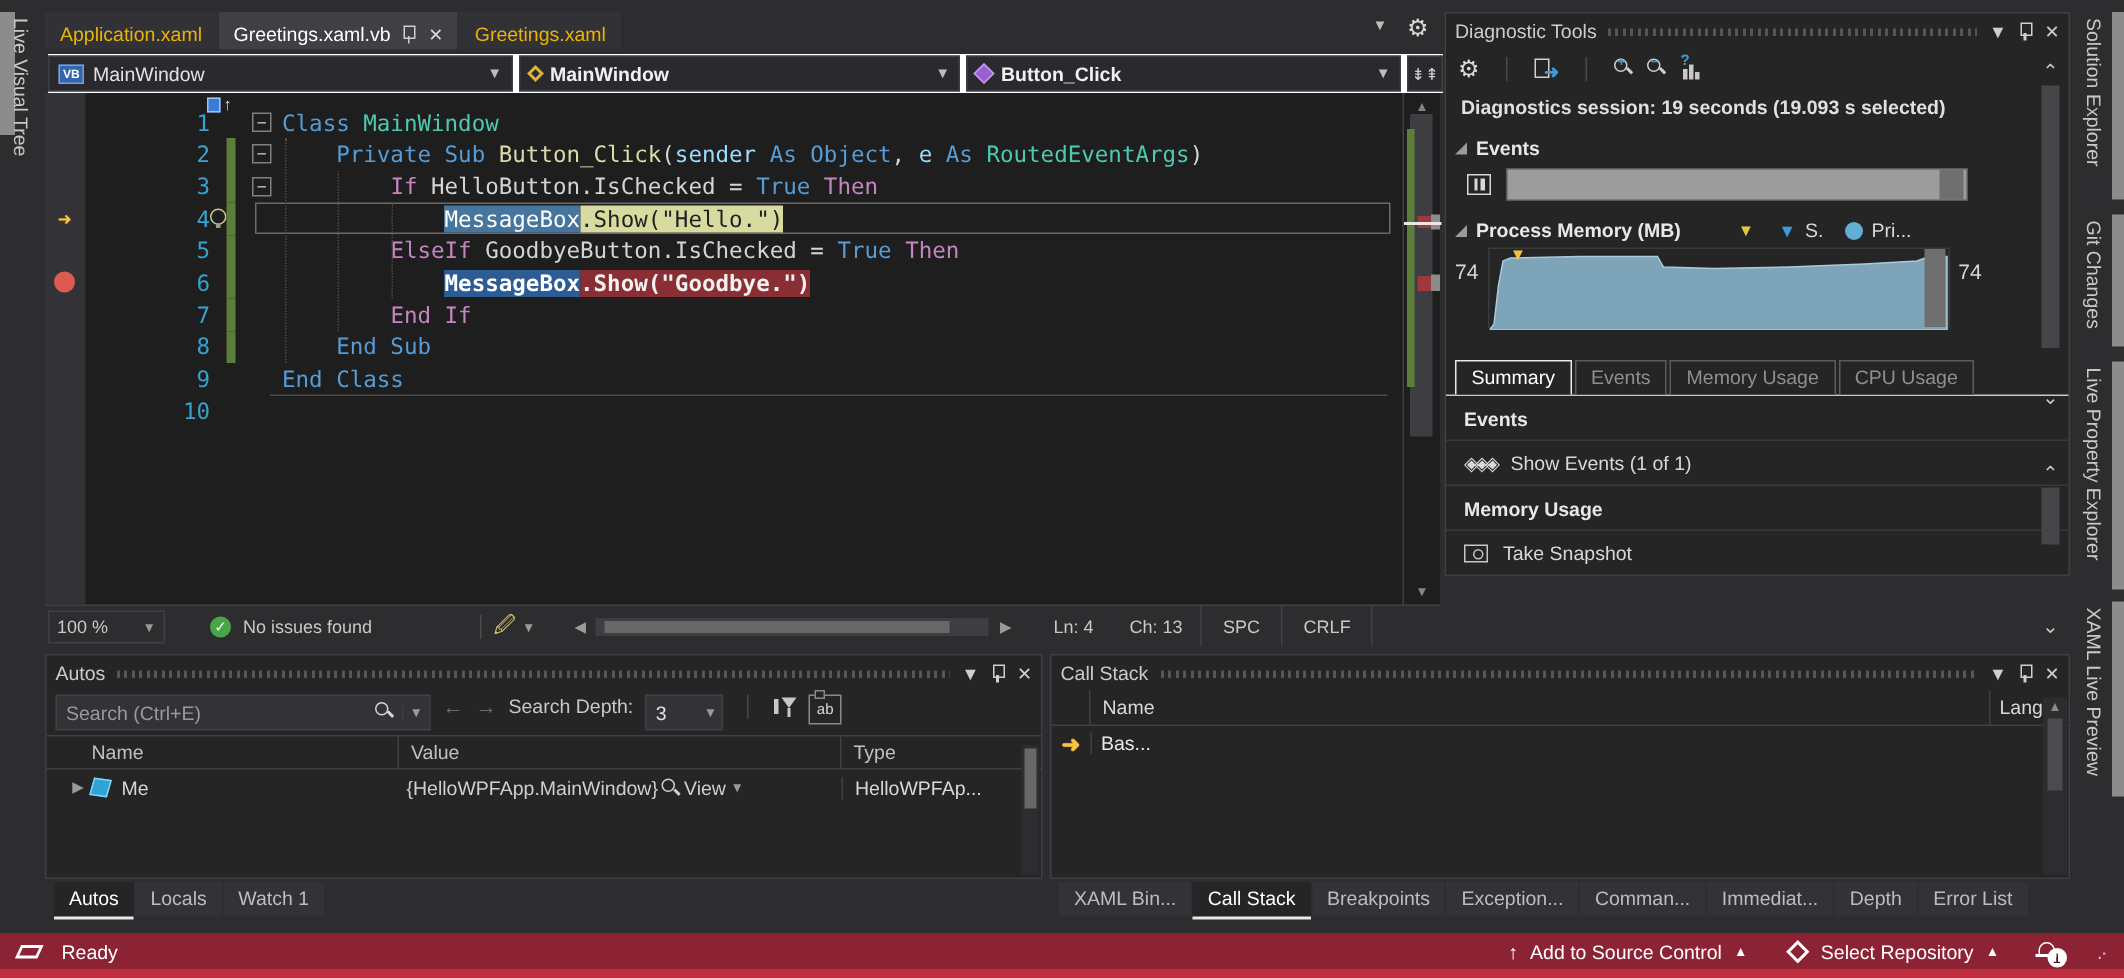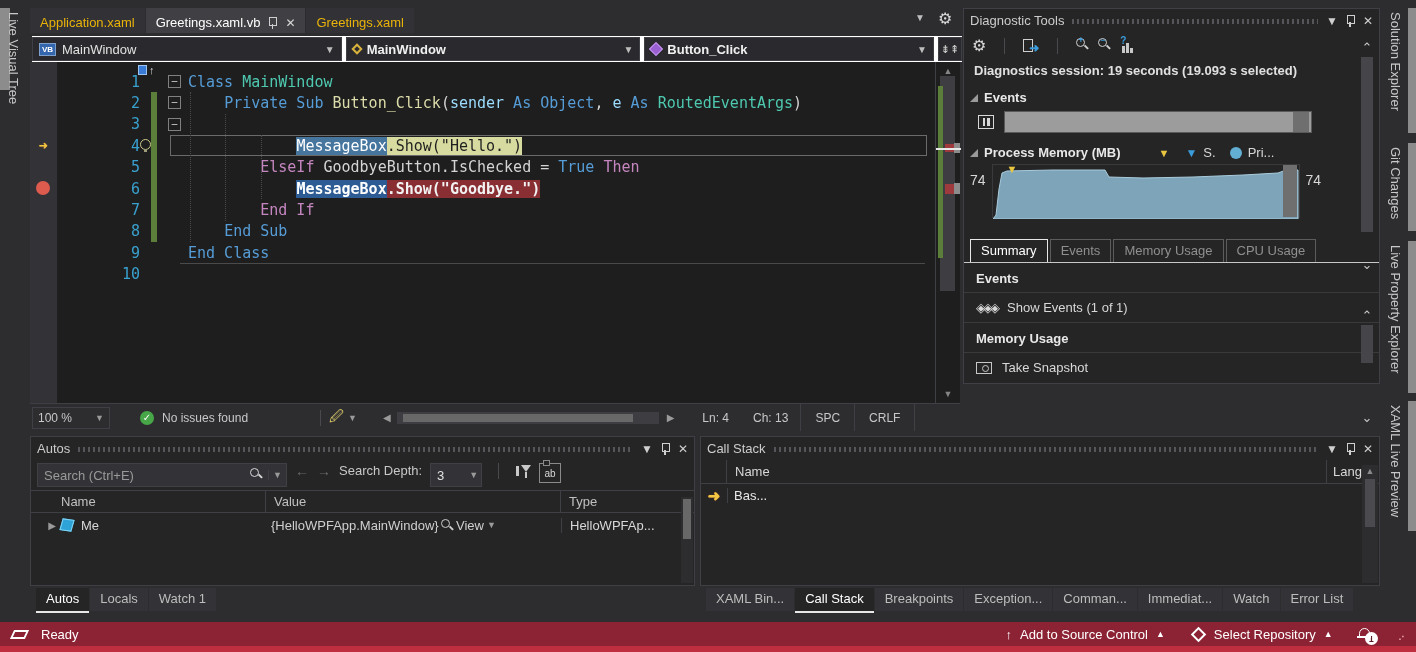--- a/index.html
+++ b/index.html
@@ -184,21 +184,21 @@
 
   <div class="abs editor" style="left:30px;top:62px;width:905px;height:341px;">
     <div class="abs" style="left:0;top:0;width:27px;height:100%;background:#333337;"></div>
     <div class="abs" style="left:108px;top:2px;width:16px;height:14px;">
       <span style="position:absolute;left:0;top:1px;width:9px;height:10px;background:#3a7bd5;border:1px solid #9cc3ee;"></span>
       <span style="position:absolute;left:11px;top:0;color:#d8d8d8;font-size:11px;">↑</span>
     </div>
     <div id="code-lines" class="abs" style="left:0;top:9px;width:100%;">
         <div class="code-line"><span class="lnum">1</span><span class="foldbox">−</span><span class="codetxt"><span class="tk-kw">Class </span><span class="tk-typ">MainWindow</span></span></div>
         <div class="code-line"><span class="lnum">2</span><span class="changebar"></span><span class="foldbox">−</span><span class="codetxt"><span class="tk-pln">    </span><span class="tk-kw">Private Sub </span><span class="tk-mth">Button_Click</span><span class="tk-pln">(</span><span class="tk-prm">sender</span><span class="tk-kw"> As Object</span><span class="tk-pln">, </span><span class="tk-prm">e</span><span class="tk-kw"> As </span><span class="tk-typ">RoutedEventArgs</span><span class="tk-pln">)</span></span></div>
-        <div class="code-line"><span class="lnum">3</span><span class="changebar"></span><span class="foldbox">−</span></div>
+        <div class="code-line"><span class="lnum">3</span><span class="changebar"></span><span class="foldbox">−</span><span class="codetxt"><span class="tk-pln">        </span><span class="tk-ctrl">If </span><span class="tk-pln">HelloButton.IsChecked = </span><span class="tk-kw">True</span><span class="tk-ctrl"> Then</span></span></div>
         <div class="code-line"><span class="gutter-glyph arrow-glyph">➜</span><span class="lnum">4</span><span class="bulb"></span><span class="changebar"></span><span class="cur-stmt-box"></span><span class="codetxt"><span class="tk-pln">            </span><span class="tk-selbox">MessageBox</span><span class="tk-hlyellow">.Show("Hello.")</span></span></div>
         <div class="code-line"><span class="lnum">5</span><span class="changebar"></span><span class="codetxt"><span class="tk-pln">        </span><span class="tk-ctrl">ElseIf </span><span class="tk-pln">GoodbyeButton.IsChecked = </span><span class="tk-kw">True</span><span class="tk-ctrl"> Then</span></span></div>
         <div class="code-line"><span class="gutter-glyph"><span class="bp-dot"></span></span><span class="lnum">6</span><span class="changebar"></span><span class="codetxt"><span class="tk-pln">            </span><span class="tk-selbox2">MessageBox</span><span class="tk-hlred">.Show("Goodbye.")</span></span></div>
         <div class="code-line"><span class="lnum">7</span><span class="changebar"></span><span class="codetxt"><span class="tk-pln">        </span><span class="tk-ctrl">End If</span></span></div>
         <div class="code-line"><span class="lnum">8</span><span class="changebar"></span><span class="codetxt"><span class="tk-pln">    </span><span class="tk-kw">End Sub</span></span></div>
         <div class="code-line"><span class="lnum">9</span><span class="codetxt"><span class="tk-kw">End Class</span></span><span style="position:absolute;left:150px;right:10px;bottom:0;border-bottom:1px solid #4a4a4a;"></span></div>
         <div class="code-line"><span class="lnum">10</span><span class="codetxt"></span></div>
       </div>
 
     <div class="indent-guide" style="left:160px;top:30px;height:150px;"></div>
@@ -414,21 +414,21 @@
       <div class="abs" style="left:3px;top:14px;width:10px;height:48px;background:#4a4a4f;"></div>
     </div>
   </div>
   <div class="abs bottom-tabs" style="left:706px;top:588px;" id="cs-tabs">
       <div class="btab">XAML Bin...</div>
       <div class="btab active">Call Stack</div>
       <div class="btab">Breakpoints</div>
       <div class="btab">Exception...</div>
       <div class="btab">Comman...</div>
       <div class="btab">Immediat...</div>
-      <div class="btab">Watch</div>
+      <div class="btab">Depth</div>
       <div class="btab">Error List</div>
     </div>
 
   <div class="abs statusbar" style="left:0;top:622px;width:1416px;height:24px;">
     <span style="margin-left:12px;" class="pgram"></span>
     <span style="margin-left:14px;">Ready</span>
     <span style="margin-left:auto;font-weight:bold;">↑</span>
     <span style="margin-left:8px;">Add to Source Control</span>
     <span style="margin:0 6px 0 8px;font-size:9px;">▲</span>
     <span style="margin-left:22px;width:11px;height:11px;border:2px solid #fff;transform:rotate(45deg);display:inline-block;"></span>

